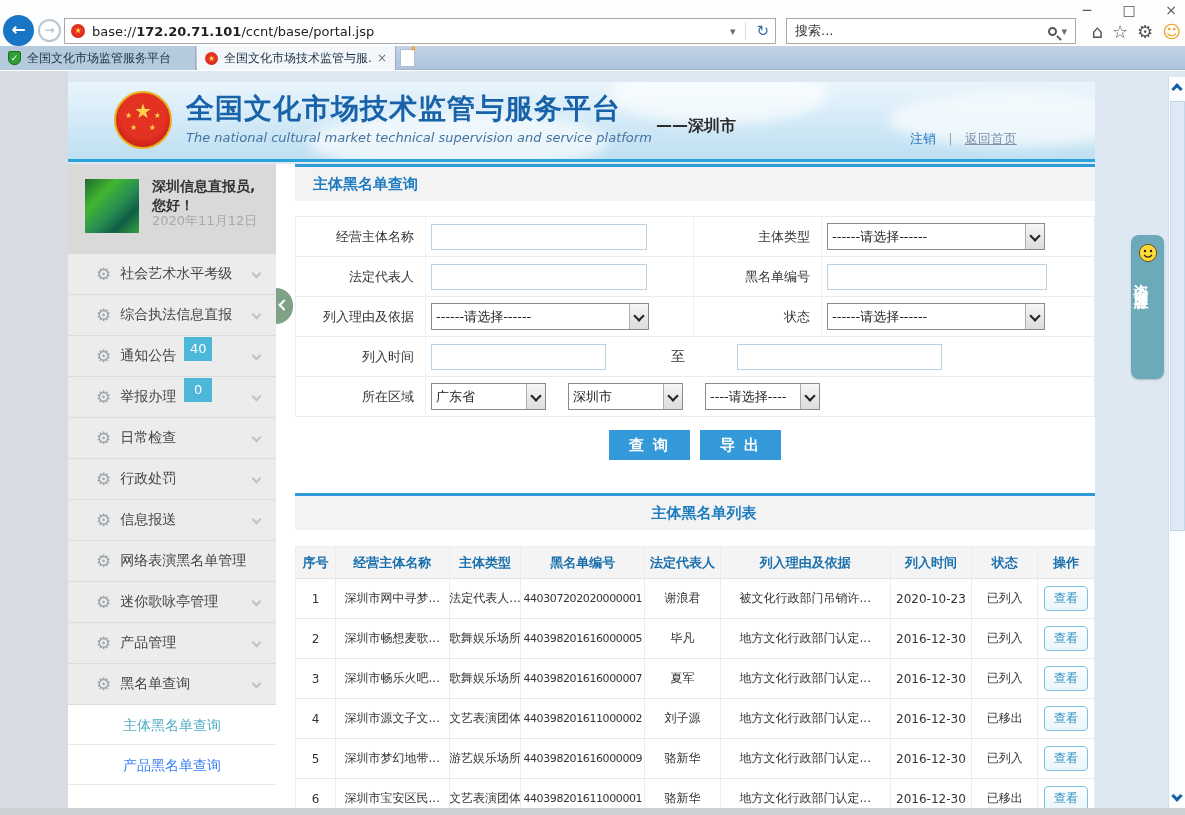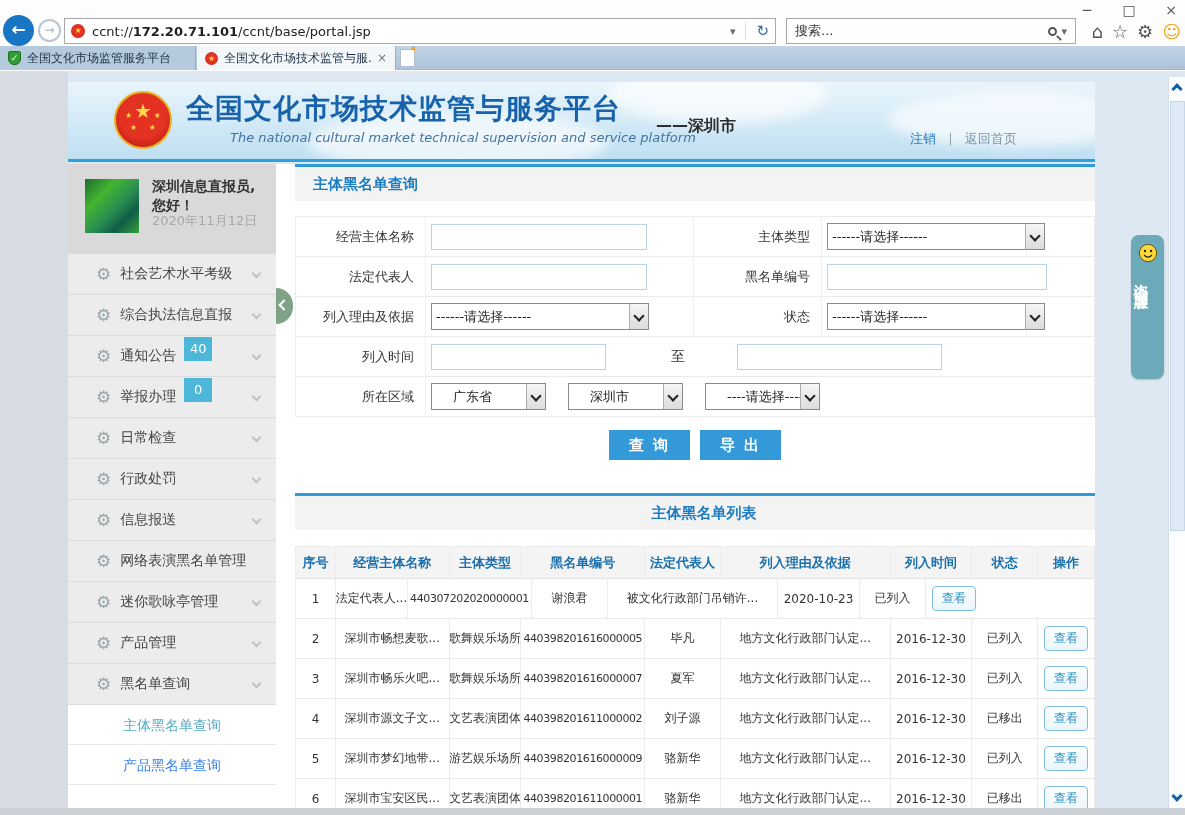--- a/index.html
+++ b/index.html
@@ -56,27 +56,27 @@
   .banner { position:absolute; left:68px; top:11px; width:1027px; height:80px;
             background:linear-gradient(#e9f5fc, #bedff2);
             border-bottom:3px solid #2aa3dc; overflow:hidden; }
   .cloud { position:absolute; border-radius:50%; background:rgba(255,255,255,.65); filter:blur(6px); }
   .emblem { position:absolute; left:46px; top:9px; width:58px; height:58px; border-radius:50%;
             background:radial-gradient(circle at 50% 42%, #e33122 55%, #a81408); border:2px solid #e7b322; }
   .emblem .st-big { position:absolute; left:50%; top:6px; transform:translateX(-50%); color:#ffd34a; font-size:20px; }
   .emblem .st-s { position:absolute; color:#ffd34a; font-size:8px; }
   .banner-title { position:absolute; left:118px; top:8px; }
   .banner-title .zh { font-size:28px; font-weight:bold; color:#1862aa; letter-spacing:1px; white-space:nowrap; }
-  .banner-title .en { font-size:13px; font-style:italic; color:#43749f; margin-top:2px; white-space:nowrap;margin-left:44px; }
+  .banner-title .en { font-size:13px; font-style:italic; color:#43749f; margin-top:2px; white-space:nowrap; }
   .banner-city { position:absolute; left:588px; top:34px; font-family:"DejaVu Serif","Liberation Serif",serif;
                  font-size:16px; font-weight:bold; color:#2b2b2b; white-space:nowrap; }
   .banner-links { position:absolute; left:842px; top:48px; font-size:13px; white-space:nowrap; }
   .banner-links .logout { color:#2b7bc4; }
   .banner-links .sep { color:#8aa; margin:0 8px; }
-  .banner-links .gohome { color:#7c93a8; }
+  .banner-links .gohome { color:#7c93a8; text-decoration:underline; }
 
   
   .main-backing { position:absolute; left:276px; top:93px; width:819px; height:651px; background:#fff; }
 
   
   .sidebar { position:absolute; left:68px; top:93px; width:208px; height:750px; background:#fff; overflow:hidden; }
   .user-panel { height:90px; background:#d9d9d9; position:relative; }
   .avatar { position:absolute; left:17px; top:15px; width:54px; height:54px;
             background:linear-gradient(135deg,#1d6b2e 0%,#43b531 30%,#2a8f52 55%,#0f5e46 75%,#35a13c 100%); }
   .greeting { position:absolute; left:84px; top:13px; width:116px; font-size:14px; font-weight:bold; color:#333; line-height:19px; }
@@ -117,21 +117,21 @@
   .txt.num { width:220px; }
   .txt.date1 { width:175px; }
   .txt.date2 { width:205px; }
   .to-label { font-size:14px; color:#333; margin:0 42px 0 55px; }
   .sel { height:27px; border:1px solid #8a8a8a; background:#fff; display:flex; align-items:center; position:relative; }
   .sel .sel-text { font-size:13px; color:#222; padding:0 4px; flex:1; white-space:nowrap; overflow:hidden; }
   .sel .sel-btn { width:19px; height:25px; background:linear-gradient(#f6f6f6,#dcdcdc); border-left:1px solid #adadad;
                   position:relative; flex:0 0 19px; }
   .sel .sel-btn::after { content:""; position:absolute; left:5px; top:8px; width:6px; height:6px;
                          border-right:2px solid #222; border-bottom:2px solid #222; transform:rotate(45deg); }
-  .sel.w218 { width:218px; } .sel.w115 { width:115px; margin-right:12px;padding-left:17px; }
+  .sel.w218 { width:218px; } .sel.w115 { width:115px; margin-right:12px; }
   .btn-row { position:absolute; left:0; top:266px; width:800px; display:flex; justify-content:center; gap:10px; }
   .blue-btn { width:81px; height:30px; background:#3399d9; color:#fff; font-size:15px; font-weight:bold;
               text-align:center; line-height:30px; letter-spacing:2px; }
 
   
   .ltable { position:absolute; left:0; top:382px; width:800px; border:1px solid #ececec; border-bottom:none; }
   .thead { display:flex; height:32px; background:#f4f4f4; border-bottom:1px solid #e4e4e4; }
   .cell { display:flex; align-items:center; justify-content:center; border-right:1px solid #ececec;
           font-size:12px; color:#333; overflow:hidden; white-space:nowrap; }
   .cell:last-child { border-right:none; }
@@ -163,21 +163,21 @@
   <div class="chrome">
     <div class="win-controls">
       <span>─</span>
       <span>□</span>
       <span>×</span>
     </div>
     <div class="nav-back">←</div>
     <div class="nav-fwd">→</div>
     <div class="addr-bar">
       <span class="fav-emblem">★</span>
-      <span class="url"><span>ccnt://</span><b>172.20.71.101</b><span>/ccnt/base/portal.jsp</span></span>
+      <span class="url"><span>base://</span><b>172.20.71.101</b><span>/ccnt/base/portal.jsp</span></span>
       <span class="addr-tools">
         <span>▾</span>
         <span class="addr-sep"></span>
         <span class="refresh">↻</span>
       </span>
     </div>
     <div class="search-box">
       <span class="search-text">搜索...</span>
       <span class="mag"></span>
       <span style="color:#667;font-size:11px;">▾</span>
@@ -392,20 +392,21 @@
             <div class="cell h c3">黑名单编号</div>
             <div class="cell h c4">法定代表人</div>
             <div class="cell h c5">列入理由及依据</div>
             <div class="cell h c6">列入时间</div>
             <div class="cell h c7">状态</div>
             <div class="cell h c8">操作</div>
           </div>
         <div>
             <div class="trow">
               <div class="cell c0">1</div>
+              <div class="cell c1">深圳市网中寻梦...</div>
               <div class="cell c2">法定代表人...</div>
               <div class="cell c3">440307202020000001</div>
               <div class="cell c4">谢浪君</div>
               <div class="cell c5">被文化行政部门吊销许...</div>
               <div class="cell c6">2020-10-23</div>
               <div class="cell c7">已列入</div>
               <div class="cell c8">
                 <span class="view-btn">查看</span>
               </div>
             </div>

